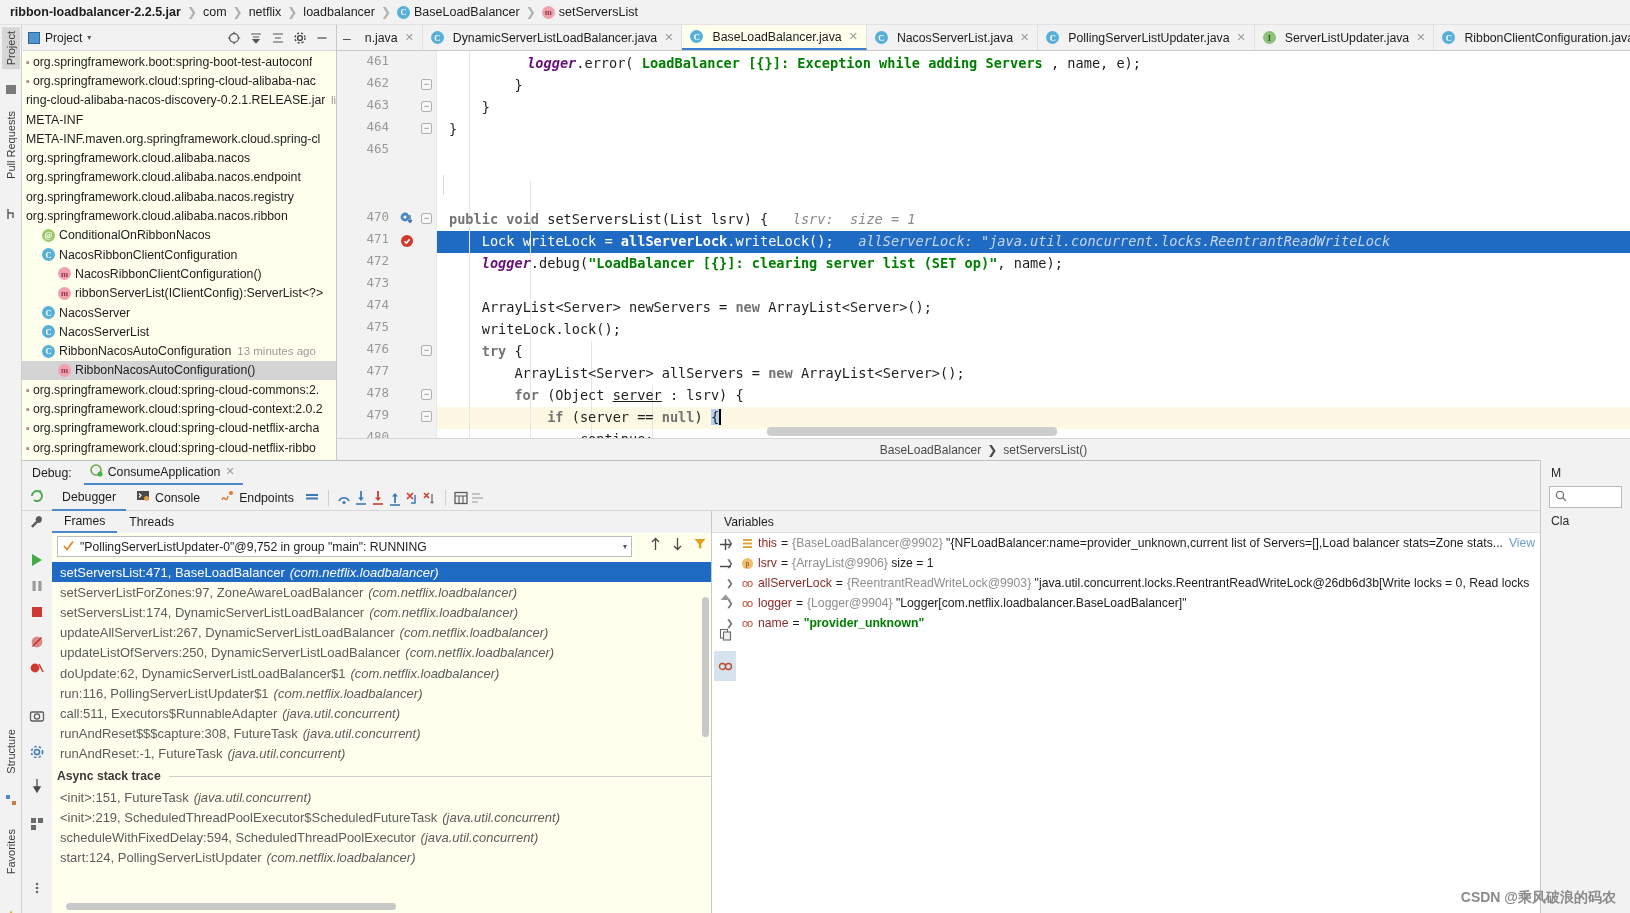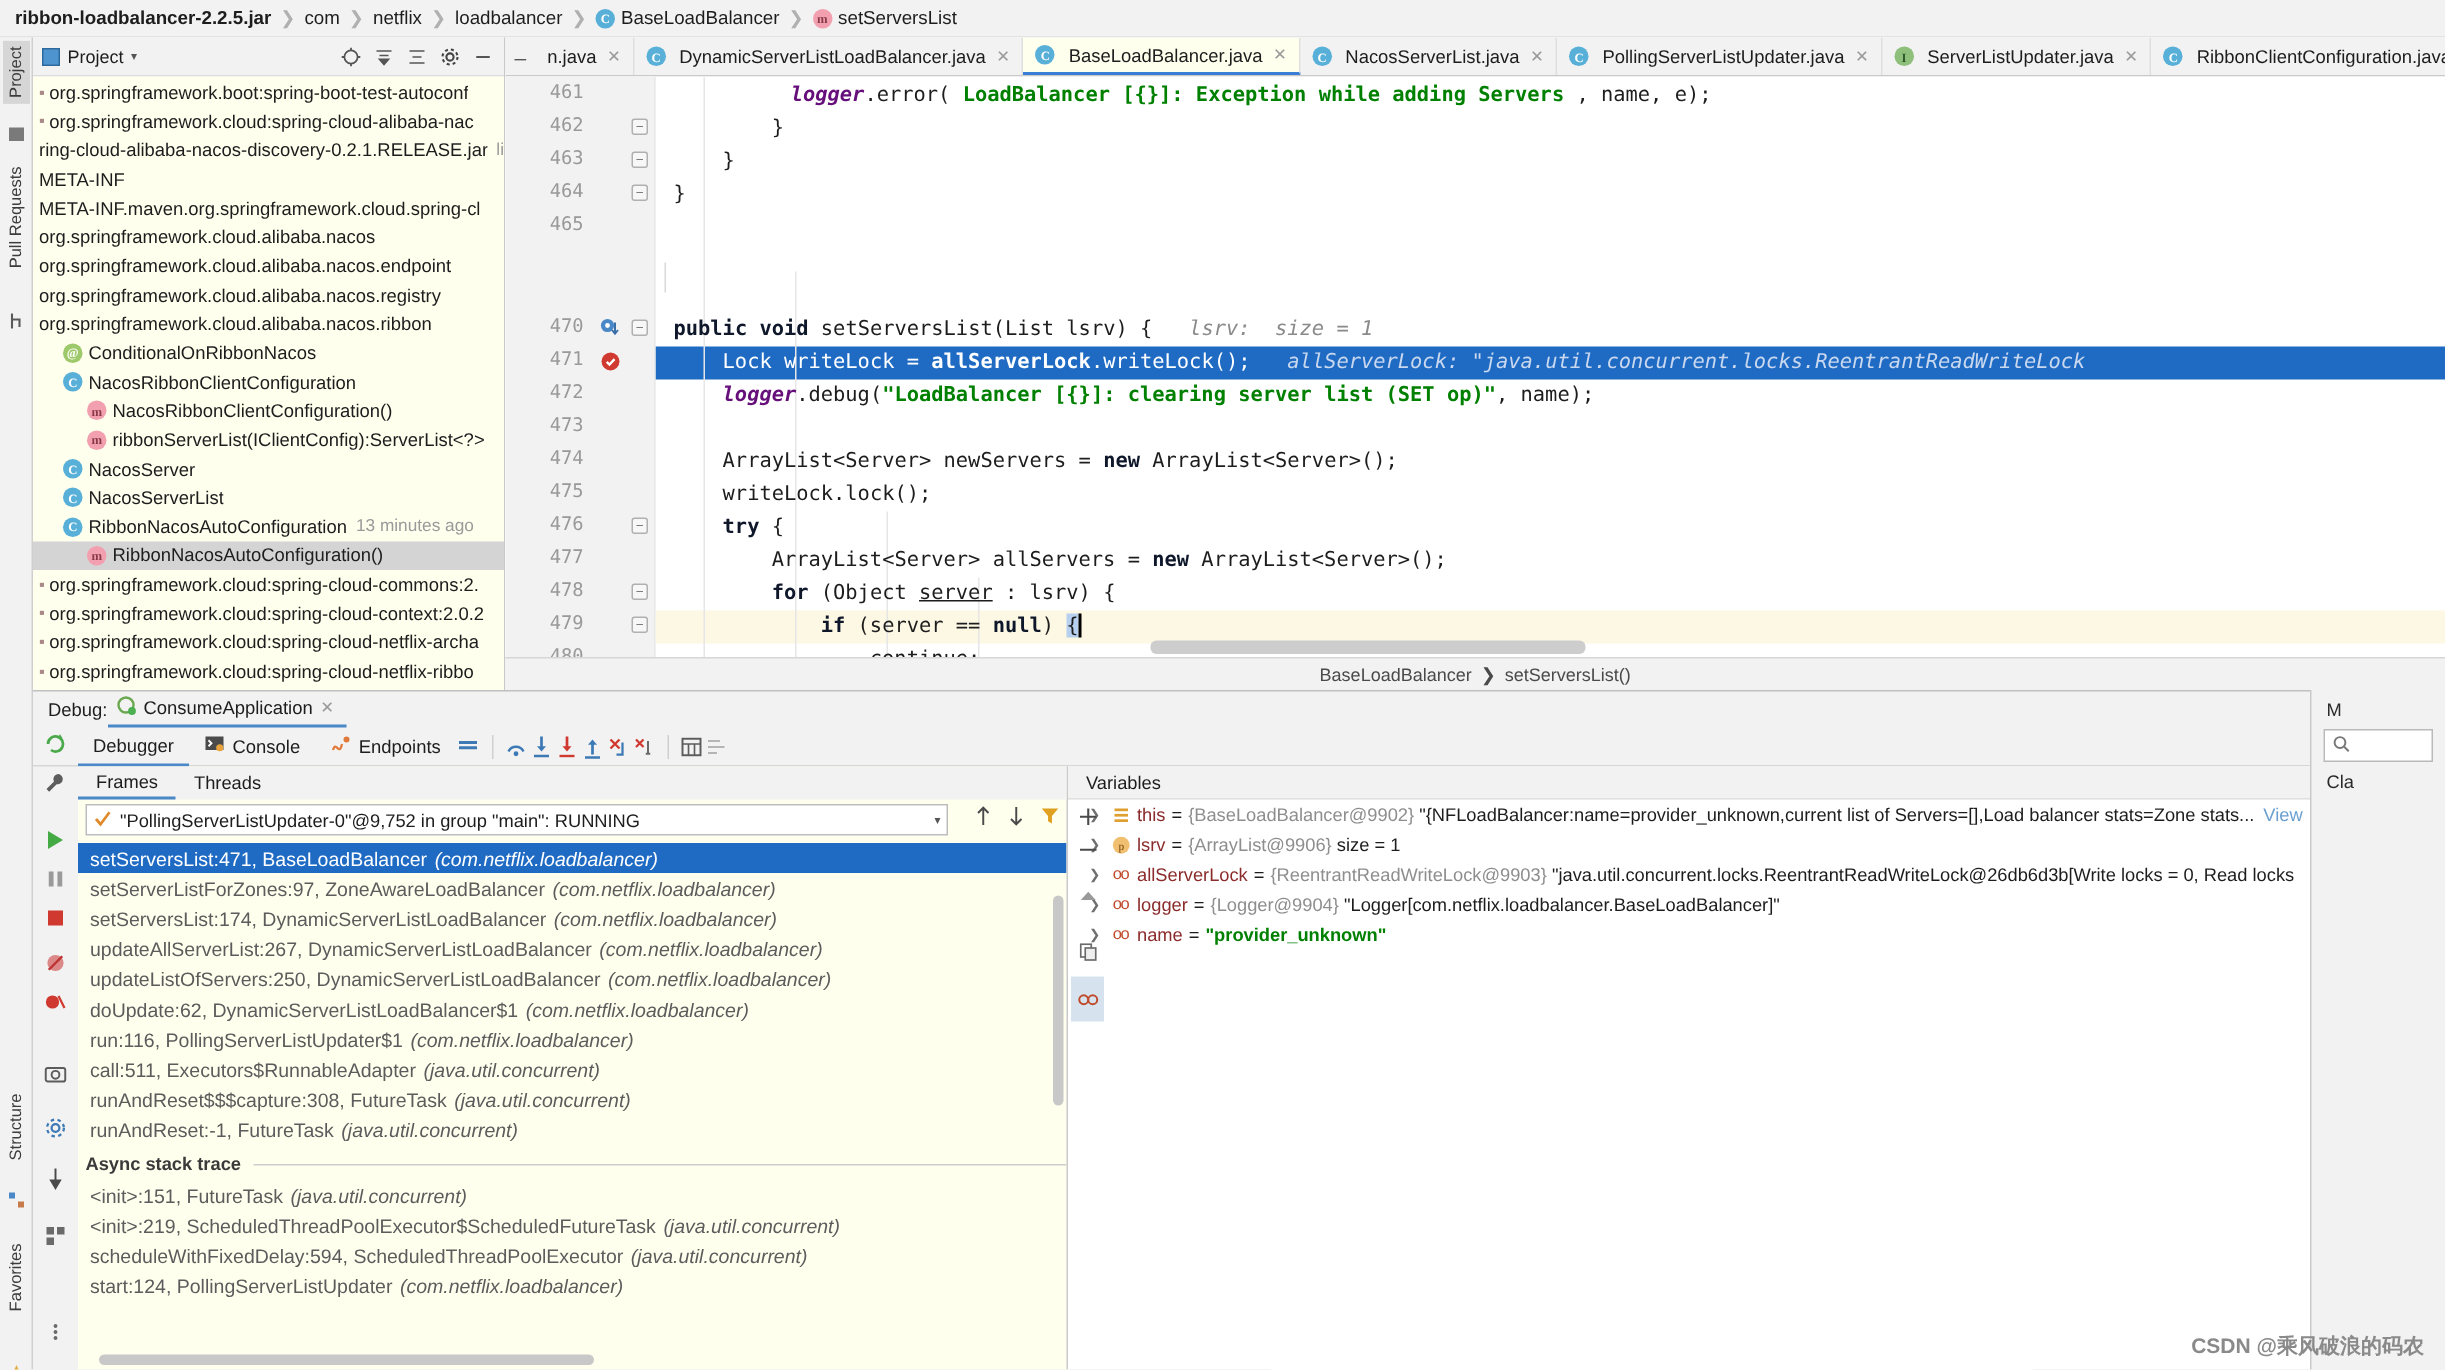--- a/index.html
+++ b/index.html
@@ -111,21 +111,21 @@
     border: 1px solid #b0b0b0; border-radius: 2px; background: #f7f7f7;
     display: flex; align-items: center; justify-content: center;
     font-size: 9px; color: #777; line-height: 1;
   }
   .code {
     flex: 1; position: relative; overflow: hidden;
     font-family: "DejaVu Sans Mono", monospace; font-size: 13.6px;
   }
   .cl { position: absolute; left: 0; white-space: pre; height: 21.5px; line-height: 21.5px; }
   .hl-row { position: absolute; left: 0; right: 0; height: 21.5px; }
-  .kw { color: #0f172a; font-weight: bold; }
+  .kw { color: #737373; font-weight: bold; }
   .str { color: #008000; font-weight: bold; }
   .fld { color: #660e7a; font-style: italic; font-weight: bold; }
   .hint { color: #8a8a8a; font-style: italic; }
   .hint-on-sel { color: #c9d8ef; font-style: italic; }
   .doc { color: #808080; font-size: 12px; font-family: "Liberation Sans", sans-serif; }
   .under { text-decoration: underline; }
   .indent-guide { position: absolute; width: 1px; background: #e6e6e6; }
   .bcrumb-strip {
     height: 22px; background: #f2f2f2; border-top: 1px solid #d6d6d6;
     display: flex; align-items: center; justify-content: center;
@@ -134,21 +134,21 @@
   .hscroll {
     position: absolute; height: 9px; background: #cdcdcd; border-radius: 4px;
   }
 
   
   .debug-window {
     position: absolute; left: 22px; top: 460px; right: 0; bottom: 0;
     background: #f2f2f2; border-top: 1px solid #c0c0c0;
   }
   .debug-title {
-    height: 24px; display: flex; align-items: center; gap: 0; padding-left: 10px;
+    height: 24px; display: flex; align-items: center; gap: 12px; padding-left: 10px;
     font-size: 12.3px;
   }
   .dt-tab {
     display: flex; align-items: center; gap: 5px; padding: 2px 8px 3px 6px;
     border-bottom: 2px solid #4a88c7;
   }
   .dbg-toolbar {
     position: absolute; left: 0; top: 24px; right: 0; height: 26px;
     display: flex; align-items: center; gap: 0; padding-left: 30px;
     border-bottom: 1px solid #d6d6d6;

